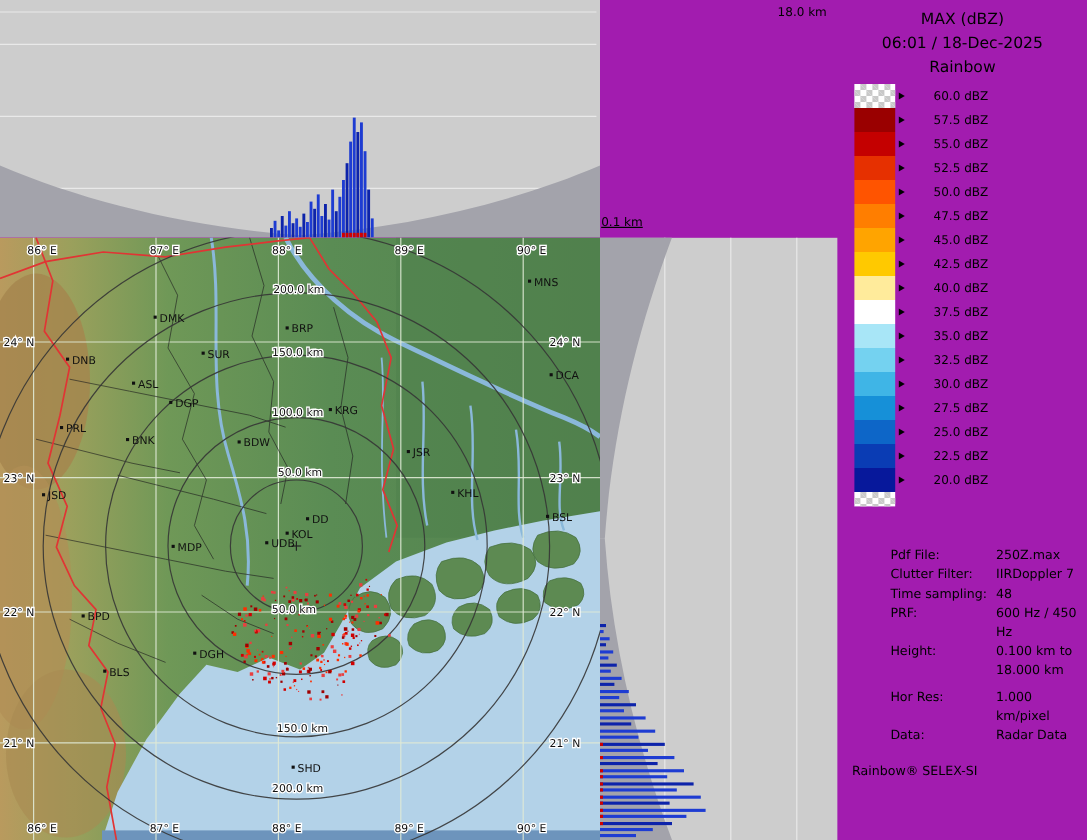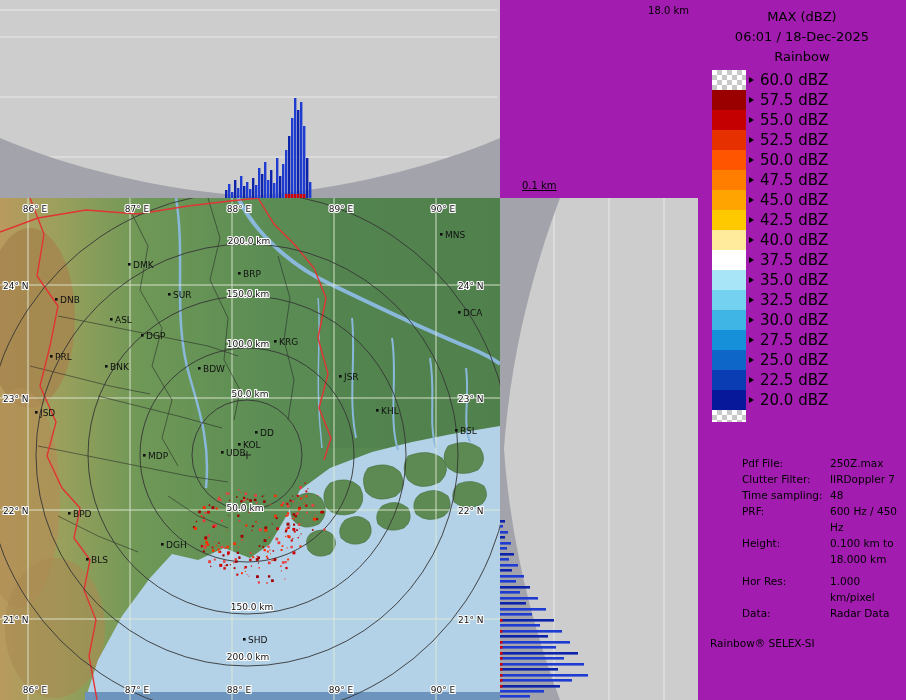--- a/index.html
+++ b/index.html
@@ -7,29 +7,29 @@
        font-family:"DejaVu Sans","Liberation Sans",sans-serif;color:#000;padding-left:40px;}
   .panel{position:absolute;}
   #top-panel{left:0;top:0;width:500px;height:198px;}
   #side-panel{left:500px;top:198px;width:198px;height:502px;}
   #map-area{left:0;top:198px;width:500px;height:502px;}
   #junction{left:500px;top:0;width:198px;height:198px;}
   #legend{left:698px;top:0;width:208px;height:500px;}
   svg{display:block;}
   .jlabel{position:absolute;font-size:10px;color:#000;white-space:nowrap;}
   #junction-top{top:5px;right:9px;}
-  #junction-bottom{bottom:7px;left:22px;text-decoration:underline;}
+  #junction-bottom{bottom:7px;left:1px;text-decoration:underline;}
   .legend-head{text-align:center;font-size:13px;line-height:20px;padding-top:7px;}
   #legend-entries{position:absolute;left:14px;top:70px;}
   .leg-row{display:flex;align-items:center;height:20px;}
   .leg-swatch{width:34px;height:20px;flex:none;border:0;}
   .leg-tail{width:34px;height:12px;}
   .leg-marker{width:0;height:0;border-left:5px solid #000;border-top:3px solid transparent;
               border-bottom:3px solid transparent;margin-left:3px;flex:none;}
-  .leg-label{font-size:15px;margin-left:6px;white-space:nowrap;}
+  .leg-label{font-size:10px;margin-left:24px;white-space:nowrap;}
   .checker{background-color:#fff;
     background-image:linear-gradient(45deg,#c9c9c9 25%,transparent 25%,transparent 75%,#c9c9c9 75%),
                      linear-gradient(45deg,#c9c9c9 25%,transparent 25%,transparent 75%,#c9c9c9 75%);
     background-size:10px 10px;background-position:0 0,5px 5px;}
   #info{position:absolute;left:12px;top:455px;width:192px;font-size:10.5px;line-height:16px;}
   .info-row{display:flex;margin-left:32px;}
   .info-label{width:88px;flex:none;}
   .info-value{white-space:pre-line;}
   .info-gap{margin-top:6px;}
   #info-footer{margin-top:14px;}

